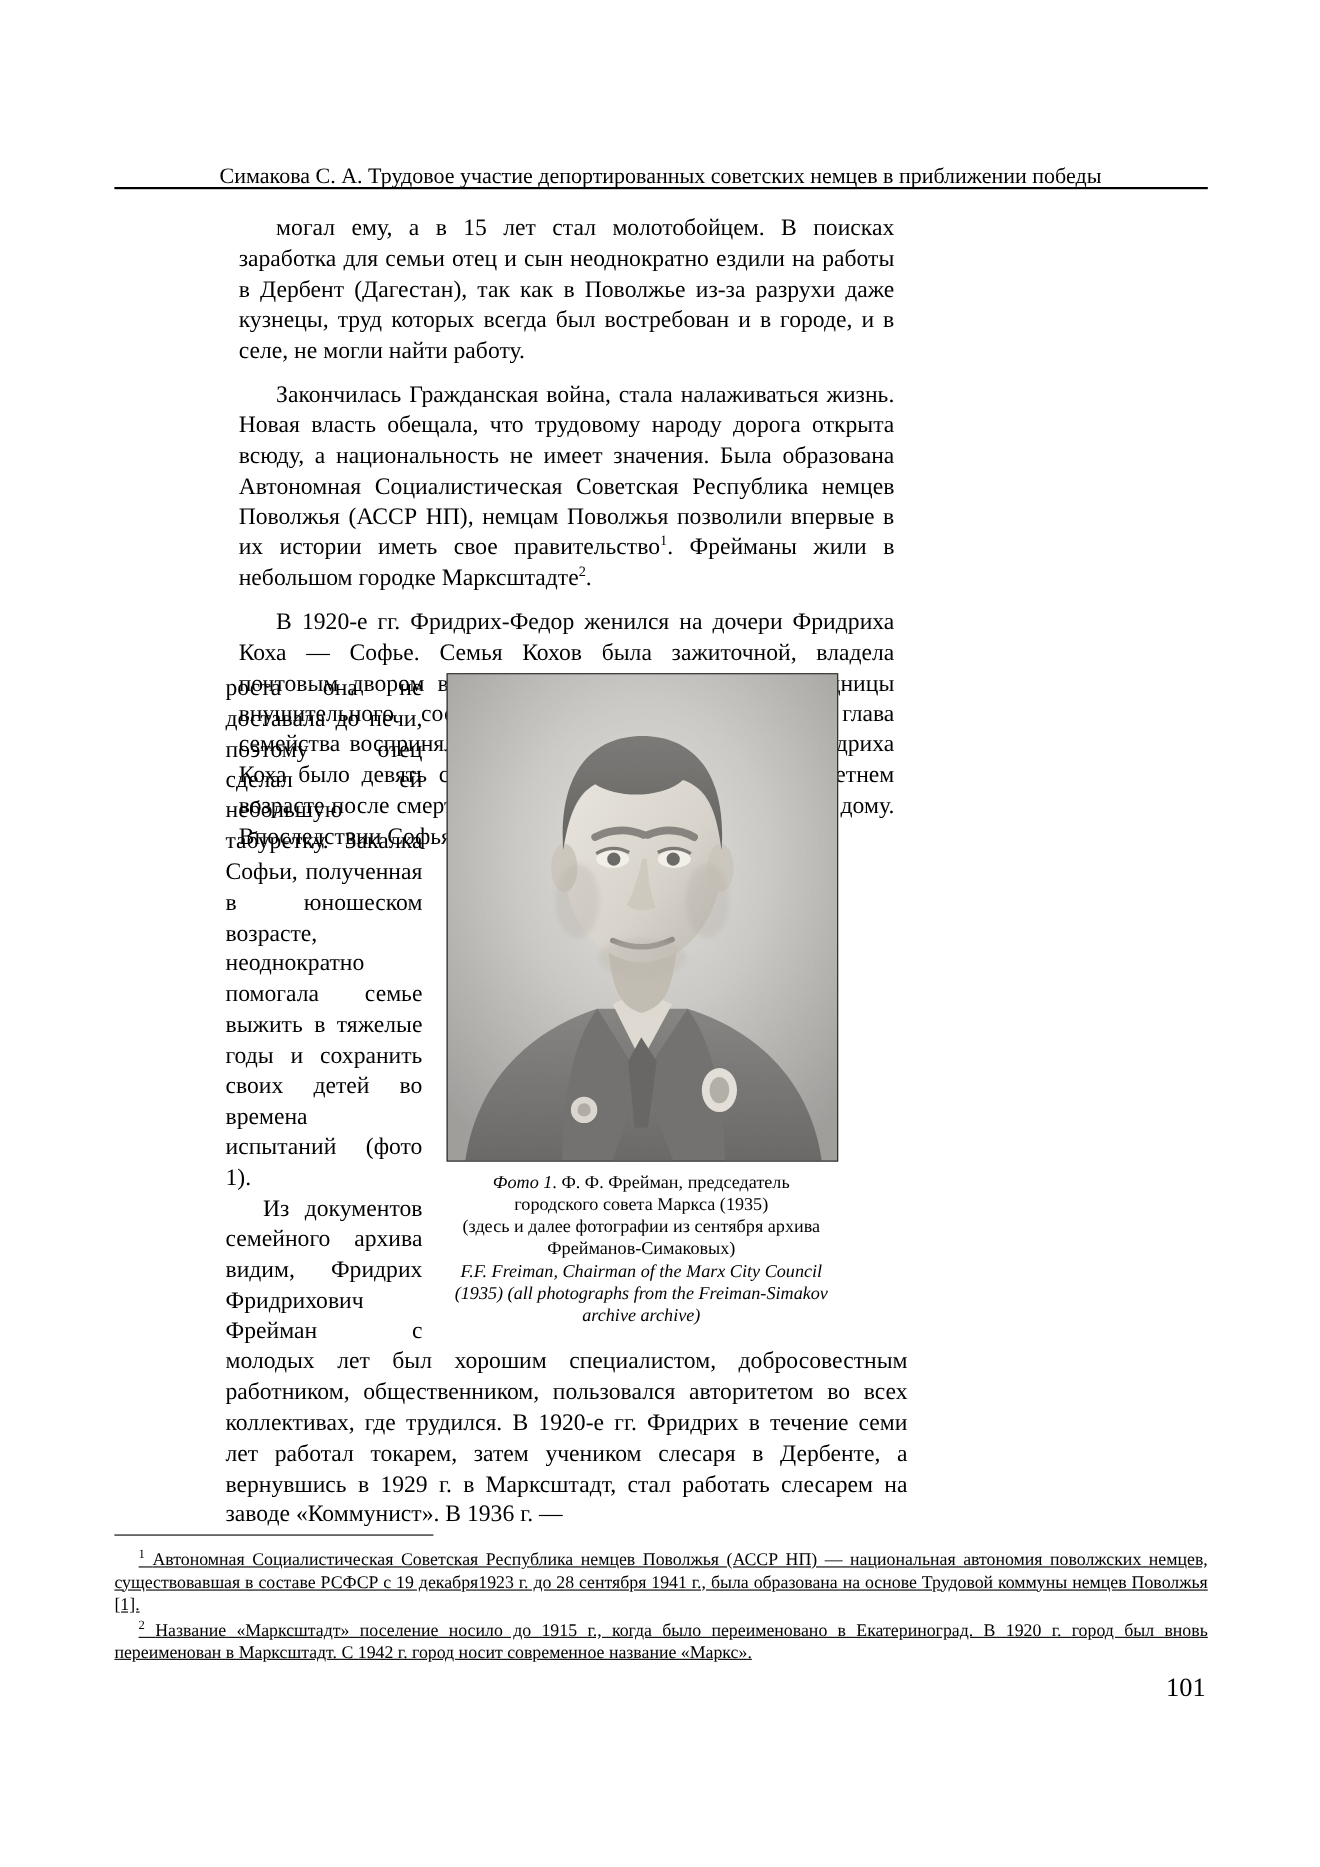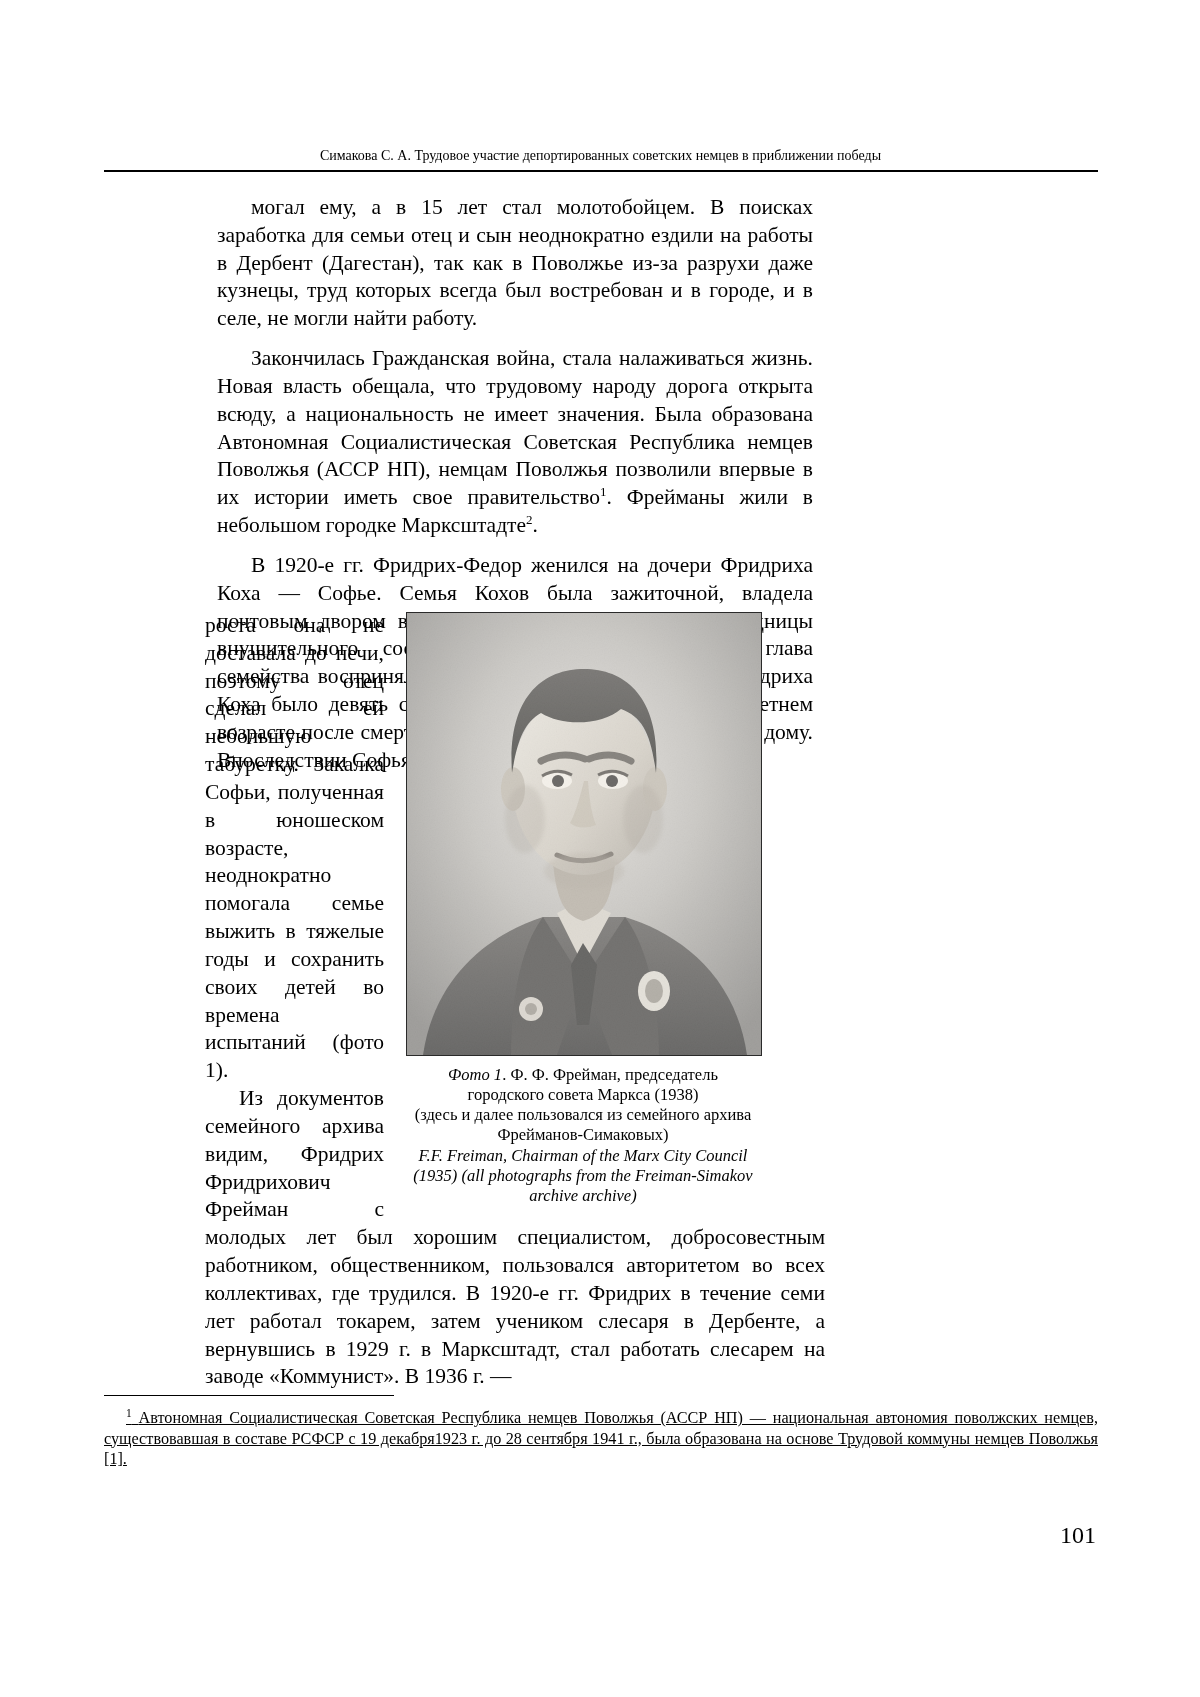--- a/index.html
+++ b/index.html
@@ -19,21 +19,21 @@
     position: absolute;
     left: 0; top: 0;
     width: 1200px;
     height: 1697px;
   }
   .running-head {
     position: absolute;
     left: 148px;
     top: 148px;
     width: 905px;
-    font-size: 14px;
+    font-size: 20px;
     line-height: 1.2;
     text-align: center;
     white-space: nowrap;
   }
   .head-rule {
     position: absolute;
     left: 104px;
     top: 170px;
     width: 994px;
     border-bottom: 2px solid #000;
@@ -217,32 +217,33 @@
 
           <ellipse cx="247" cy="378" rx="16" ry="20" fill="#d7d2c7"></ellipse>
           <ellipse cx="247" cy="378" rx="9" ry="12" fill="#8d877c"></ellipse>
           <circle cx="124" cy="396" r="12" fill="#cbc5ba"></circle>
           <circle cx="124" cy="396" r="6" fill="#8a8479"></circle>
           <rect width="354" height="442" filter="url(#grain)" fill="#ffffff" opacity="0.35"></rect>
         </svg>
       </div>
       <figcaption class="caption">
         <span class="it">Фото 1</span><span>. Ф. Ф. Фрейман, председатель</span><br>
-        <span>городского совета Маркса (1938)</span><br>
-        <span>(здесь и далее пользовался из семейного архива</span><br>
+        <span>городского совета Маркса (1935)</span><br>
+        <span>(здесь и далее фотографии из сентября архива</span><br>
         <span>Фрейманов-Симаковых)</span><br>
         <span class="en">F.F. Freiman, Chairman of the Marx City Council</span><br>
         <span class="en">(1935) (all photographs from the Freiman-Simakov</span><br>
         <span class="en">archive archive)</span>
       </figcaption>
     </figure>
 
     <p class="narrow-col" style="text-indent:0;margin:0;">роста она не доставала до печи, поэтому отец сделал ей небольшую табуретку. Закалка Софьи, полученная в юношеском возрасте, неоднократно помогала семье выжить в тяжелые годы и сохранить своих детей во времена испытаний (фото 1).</p>
     <p class="narrow-col" style="margin:0;">Из документов семейного архива видим, Фридрих Фридрихович Фрейман с молодых лет был хорошим специалистом, добросовестным работником, общественником, пользовался авторитетом во всех коллективах, где трудился. В 1920-е гг. Фридрих в течение семи лет работал токарем, затем учеником слесаря в Дербенте, а вернувшись в 1929 г. в Марксштадт, стал работать слесарем на заводе «Коммунист». В 1936 г. —</p>
   </div>
 
   <div class="footnote-rule"></div>
   <div class="footnotes">
     <p><sup>1</sup> <span>Автономная Социалистическая Советская Республика немцев Поволжья (АССР НП) — национальная автономия поволжских немцев, существовавшая в составе РСФСР с 19 декабря1923 г. до 28 сентября 1941 г., была образована на основе Трудовой коммуны немцев Поволжья [1].</span></p>
+    <p><sup>2</sup> <span>Название «Марксштадт» поселение носило до 1915 г., когда было переименовано в Екатериноград. В 1920 г. город был вновь переименован в Марксштадт. С 1942 г. город носит современное название «Маркс».</span></p>
   </div>
 
   <div class="folio">101</div>
 </div>
 
 </body></html>

